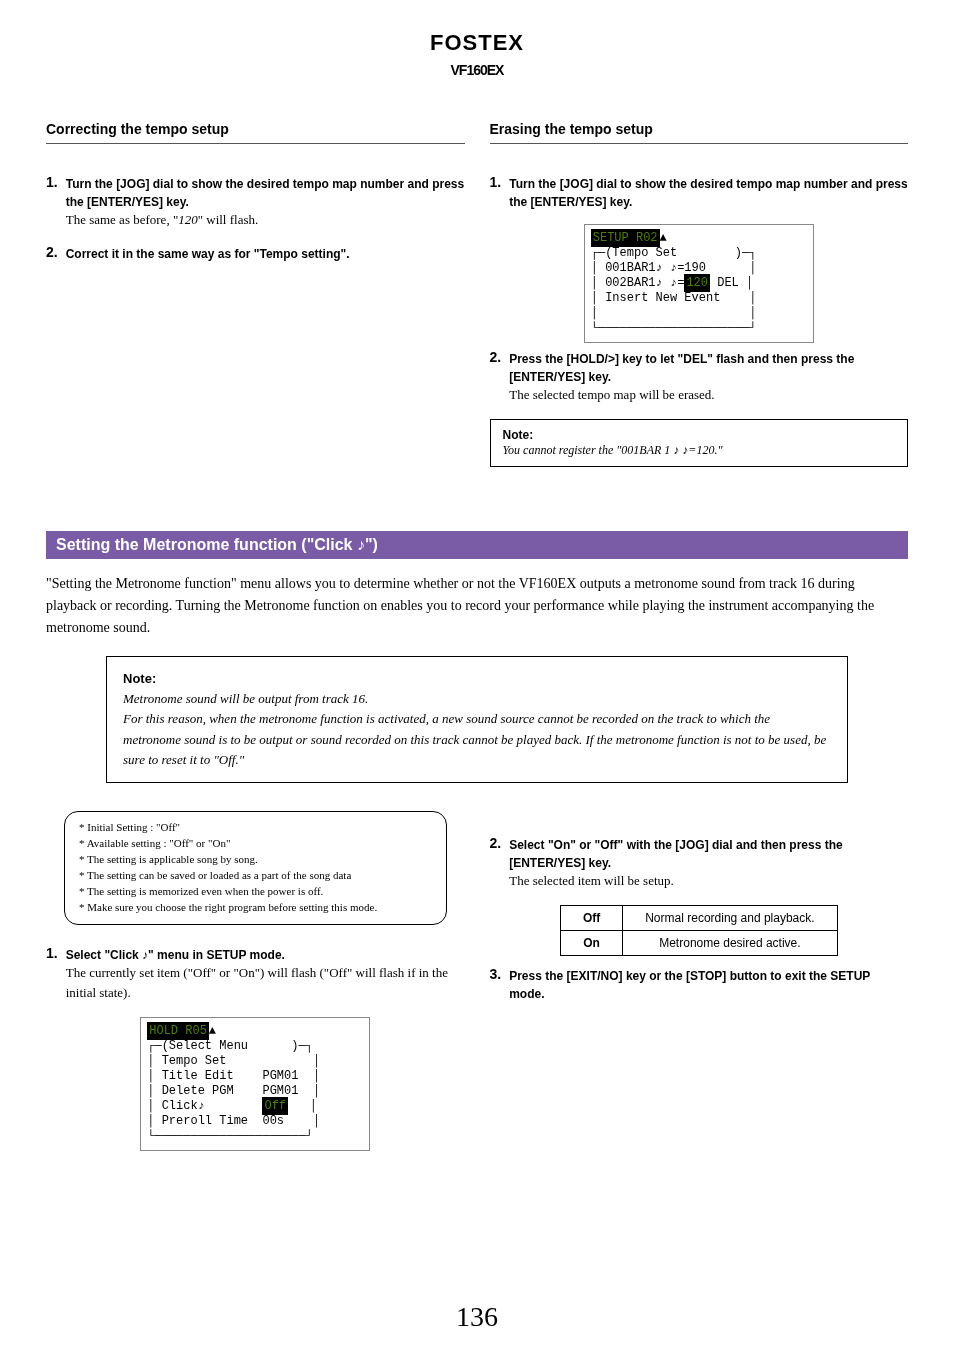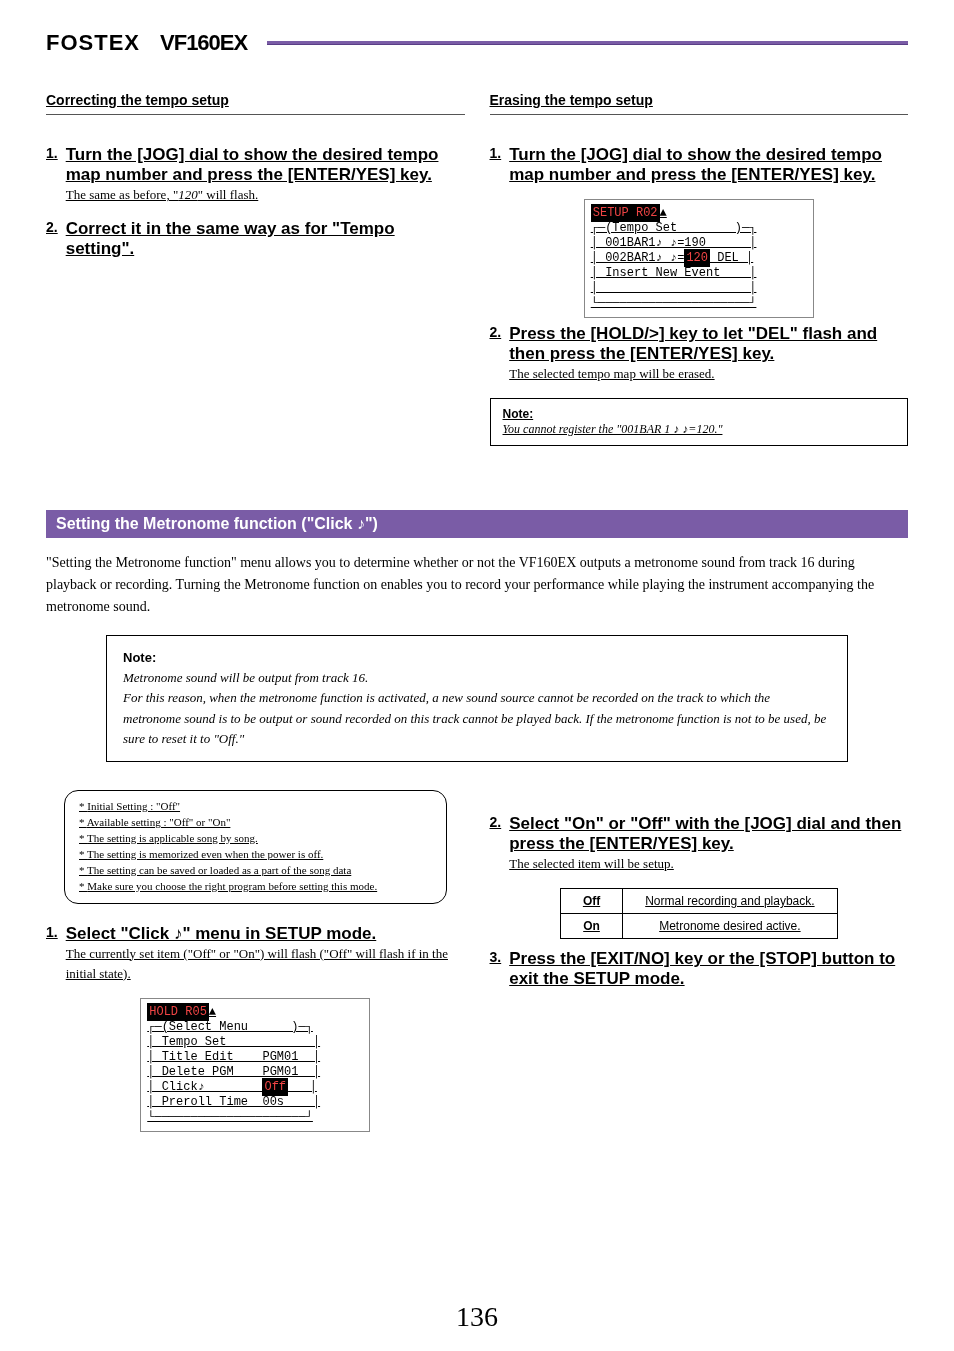--- a/index.html
+++ b/index.html
@@ -1,35 +1,35 @@
 <!DOCTYPE html>
 <html><head>
 <meta charset="utf-8">
 <style>
 :root{
   --accent:#7a5ca6; --accent-dark:#5a3e86; --rule:#888; --bg:#fff; --text:#000;
 }
 html,body{margin:0;padding:0;background:var(--bg);font-family:"Times New Roman",Times,serif;color:var(--text);}
 .page{width:954px;min-height:1351px;margin:0 auto;padding:30px 46px 20px;box-sizing:border-box;position:relative;}
-.hdr-rule{display:flex;align-items:center;gap:20px;}
+.hdr-rule{display:flex;align-items:center;gap:6px;flex-direction:column;}
 .hdr-logo{font-family:Arial,Helvetica,sans-serif;font-weight:900;font-size:22px;letter-spacing:1px;}
-.hdr-model{font-family:Arial,Helvetica,sans-serif;font-weight:700;font-size:22px;letter-spacing:-1px;}
+.hdr-model{font-family:Arial,Helvetica,sans-serif;font-weight:700;font-size:14px;letter-spacing:-1px;}
 .hdr-tail{flex:1;height:3px;background:var(--accent);border-bottom:1px solid var(--accent-dark);}
-.twocol{display:flex;gap:25px;margin-top:30px;text-decoration:underline;}
+.twocol{display:flex;gap:25px;margin-top:30px;}
 .col{flex:1;}
 .col h4{font-family:Arial,Helvetica,sans-serif;font-size:14px;font-weight:700;border-bottom:1px solid #555;padding-bottom:6px;margin:6px 0 30px 0;}
 .instr{font-size:13px;line-height:1.55;}
 .step{display:flex;gap:8px;margin:4px 0 14px 0;}
 .step-num{font-family:Arial,Helvetica,sans-serif;font-weight:700;font-size:14px;}
 .step-body{flex:1;}
-.step-title{font-family:Arial,Helvetica,sans-serif;font-weight:700;font-size:17px;}
+.step-title{font-family:Arial,Helvetica,sans-serif;font-weight:700;font-size:12px;}
 .step-desc{display:block;font-family:"Times New Roman",serif;font-weight:400;font-size:13px;}
 .lcd{width:230px;margin:8px auto 6px;border:1px solid #888;padding:6px;box-sizing:border-box;font-family:"Courier New",monospace;font-size:12px;line-height:1.25;background:#fff;}
 .lcd .line{white-space:pre;}
-.lcd .inv{background:#000;color:#ef4444;padding:2px 2px;}
+.lcd .inv{background:#000;color:#4d7c0f;padding:2px 2px;}
 .boxnote{border:1px solid #000;padding:8px 12px;font-style:italic;font-size:12px;margin:8px 0;}
 .sectionbar{background:var(--accent);color:#fff;font-family:Arial,Helvetica,sans-serif;font-weight:700;font-size:16px;padding:5px 10px;margin-top:56px;}
 .bodytxt{font-size:14px;line-height:1.55;margin:14px 0;}
 .noteframe{border:1px solid #000;margin:18px 60px;padding:12px 16px;font-style:italic;font-size:13px;line-height:1.55;}
 .noteframe .notehead{font-family:Arial,Helvetica,sans-serif;font-weight:700;font-style:normal;font-size:13px;}
 .specbox{border:1px solid #000;border-radius:14px;margin:10px 18px 20px;padding:8px 14px;font-size:11px;line-height:1.45;}
 .tbl{border-collapse:collapse;margin:10px auto;}
 .tbl td,.tbl th{border:1px solid #000;padding:5px 22px;font-family:Arial,Helvetica,sans-serif;font-size:12px;text-align:center;}
 .pgnum{position:absolute;bottom:18px;left:0;right:0;text-align:center;font-size:28px;}
 .em{font-style:italic;}
@@ -111,22 +111,22 @@
     <div style="white-space:pre-line;">Metronome sound will be output from track 16.
 For this reason, when the metronome function is activated, a new sound source cannot be recorded on the track to which the metronome sound is to be output or sound recorded on this track cannot be played back. If the metronome function is not to be used, be sure to reset it to "Off."</div>
   </div>
 
   <div class="twocol" style="margin-top:0;">
     <div class="col">
       <div class="specbox">
         <div>* <span>Initial Setting               :   "Off"</span></div>
         <div>* <span>Available setting             :   "Off" or "On"</span></div>
         <div>* <span>The setting is applicable song by song.</span></div>
+        <div>* <span>The setting can be saved or loaded as a part of the song data</span></div>
         <div>* <span>The setting is memorized even when the power is off.</span></div>
-        <div>* <span>The setting can be saved or loaded as a part of the song data</span></div>
         <div>* <span>Make sure you choose the right program before setting this mode.</span></div>
       </div>
 
       <div class="step">
         <div class="step-num">1.</div>
         <div class="step-body">
           <span class="step-title">Select "Click ♪" menu in SETUP mode.</span>
           <span class="step-desc instr">The currently set item ("Off" or "On") will flash ("Off" will flash if in the initial state).</span>
         </div>
       </div>

